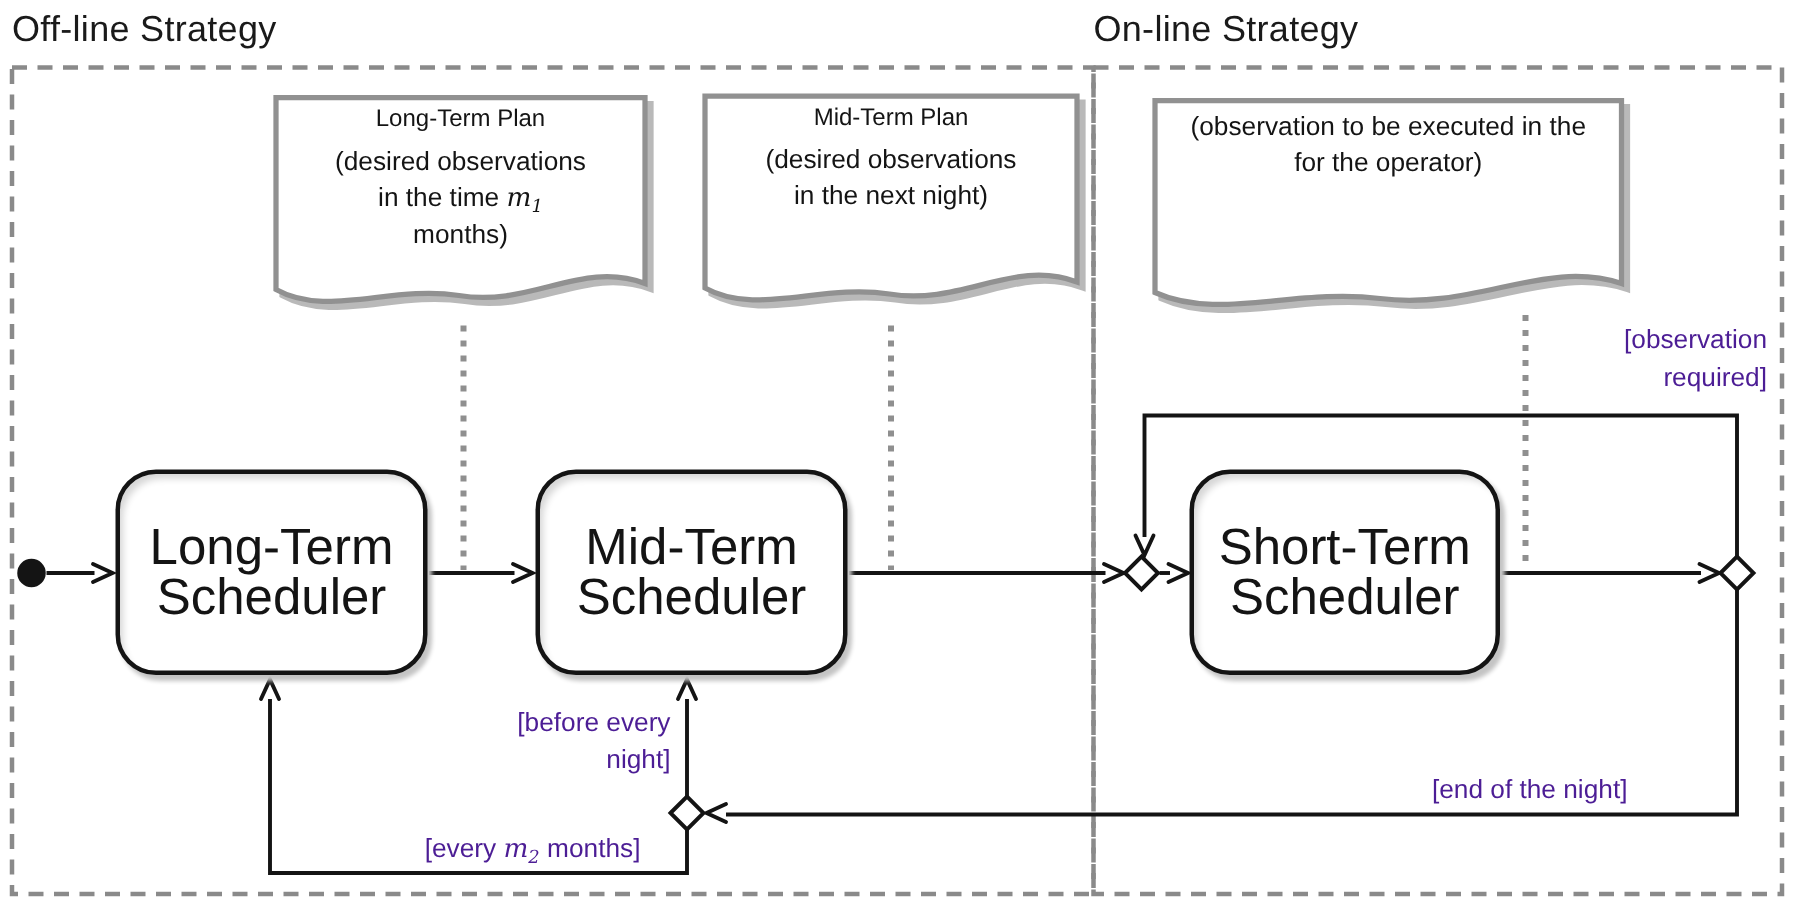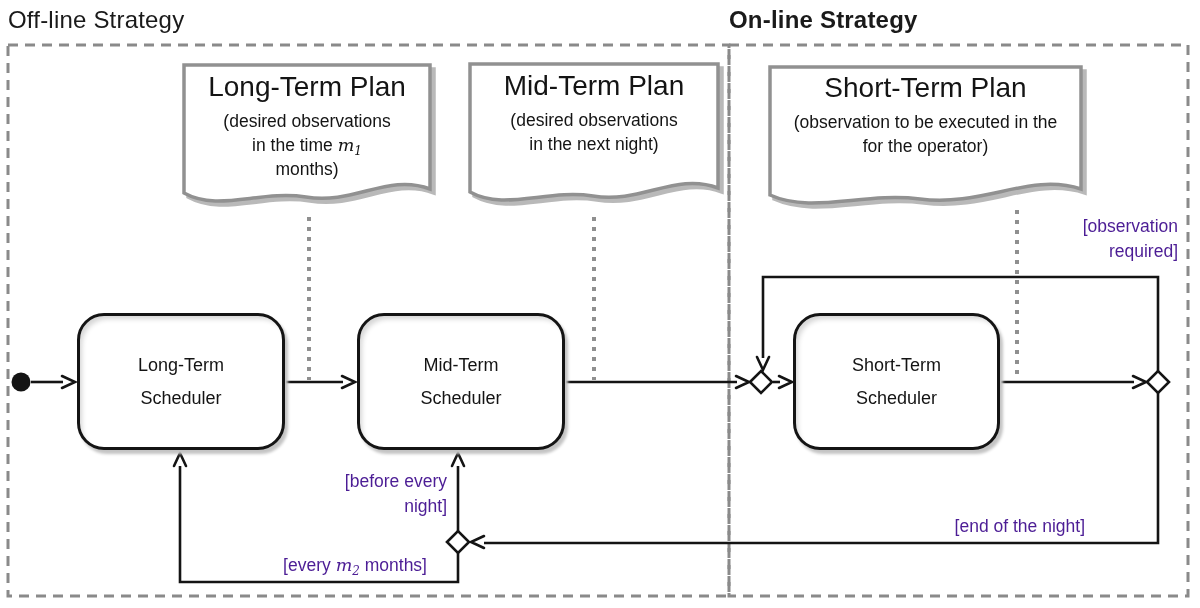--- a/index.html
+++ b/index.html
@@ -4,25 +4,25 @@
 <style>
   html,body{margin:0;padding:0;background:#ffffff;}
   .stage{
     position:relative;width:1200px;height:608px;background:#ffffff;overflow:hidden;
     font-family:"Liberation Sans","DejaVu Sans",sans-serif;color:#111;
   }
   .stage svg.layer{position:absolute;left:0;top:0;}
   .abs{position:absolute;}
   .strategy-title{font-size:24px;letter-spacing:0.2px;color:#1a1a1a;}
   .doc-text{text-align:center;color:#141414;}
-  .doc-title{font-size:28px;margin-bottom:6px;}
+  .doc-title{font-size:16px;margin-bottom:6px;}
   .doc-line{font-size:17.5px;line-height:24px;}
   .activity-label{
     display:flex;flex-direction:column;align-items:center;justify-content:center;
-    text-align:center;font-size:18px;line-height:33px;color:#141414;
+    text-align:center;font-size:34px;line-height:33px;color:#141414;
   }
   .guard{font-size:17.5px;line-height:25px;color:#4c1d95;text-align:right;}
   .mvar{font-family:"DejaVu Serif","Liberation Serif",serif;font-style:italic;}
   sub.msub{font-family:"DejaVu Serif","Liberation Serif",serif;font-style:italic;
     font-size:12px;vertical-align:-4px;line-height:0;}
   .activity-box{
     position:absolute;background:#ffffff;border:3px solid #141414;border-radius:27px;
     box-shadow:3px 4px 3px #c4c4c4, inset 4px 5px 5px -2px #d6d6d6;
     box-sizing:border-box;
   }
@@ -77,37 +77,36 @@
     </g>
 
     <circle cx="21" cy="382" r="9.5" fill="#141414"></circle>
 
     <polygon points="750,382 761,371 772,382 761,393" fill="#ffffff" stroke="#141414" stroke-width="2.6"></polygon>
     <polygon points="1147,382 1158,371 1169,382 1158,393" fill="#ffffff" stroke="#141414" stroke-width="2.6"></polygon>
     <polygon points="447,542 458,531 469,542 458,553" fill="#ffffff" stroke="#141414" stroke-width="2.6"></polygon>
   </svg>
 
   <div class="abs strategy-title" style="left:8px;top:6px;width:721px;">Off-line Strategy</div>
-  <div class="abs strategy-title" style="left:729px;top:6px;width:459px;font-weight:bold;">On-line Strategy</div>
+  <div class="abs strategy-title" style="left:729px;top:6px;width:459px;">On-line Strategy</div>
 
   <div class="abs doc-text" style="left:184px;top:71px;width:246px;">
     <div class="doc-title">Long-Term Plan</div>
     <div class="doc-line">(desired observations</div>
     <div class="doc-line"><span>in the time </span><span class="mvar">m</span><sub class="msub">1</sub></div>
     <div class="doc-line">months)</div>
   </div>
 
   <div class="abs doc-text" style="left:470px;top:70px;width:248px;">
     <div class="doc-title">Mid-Term Plan</div>
     <div class="doc-line">(desired observations</div>
     <div class="doc-line">in the next night)</div>
   </div>
 
   <div class="abs doc-text" style="left:770px;top:72px;width:311px;">
-    <div class="doc-title">Short-Term Plan</div>
     <div class="doc-line">(observation to be executed in the</div>
     <div class="doc-line">for the operator)</div>
   </div>
 
   <div class="activity-box" style="left:77px;top:313px;width:208px;height:137px;"></div>
   <div class="abs activity-label" style="left:77px;top:313px;width:208px;height:137px;">
     <span>Long-Term</span>
     <span>Scheduler</span>
   </div>
 

